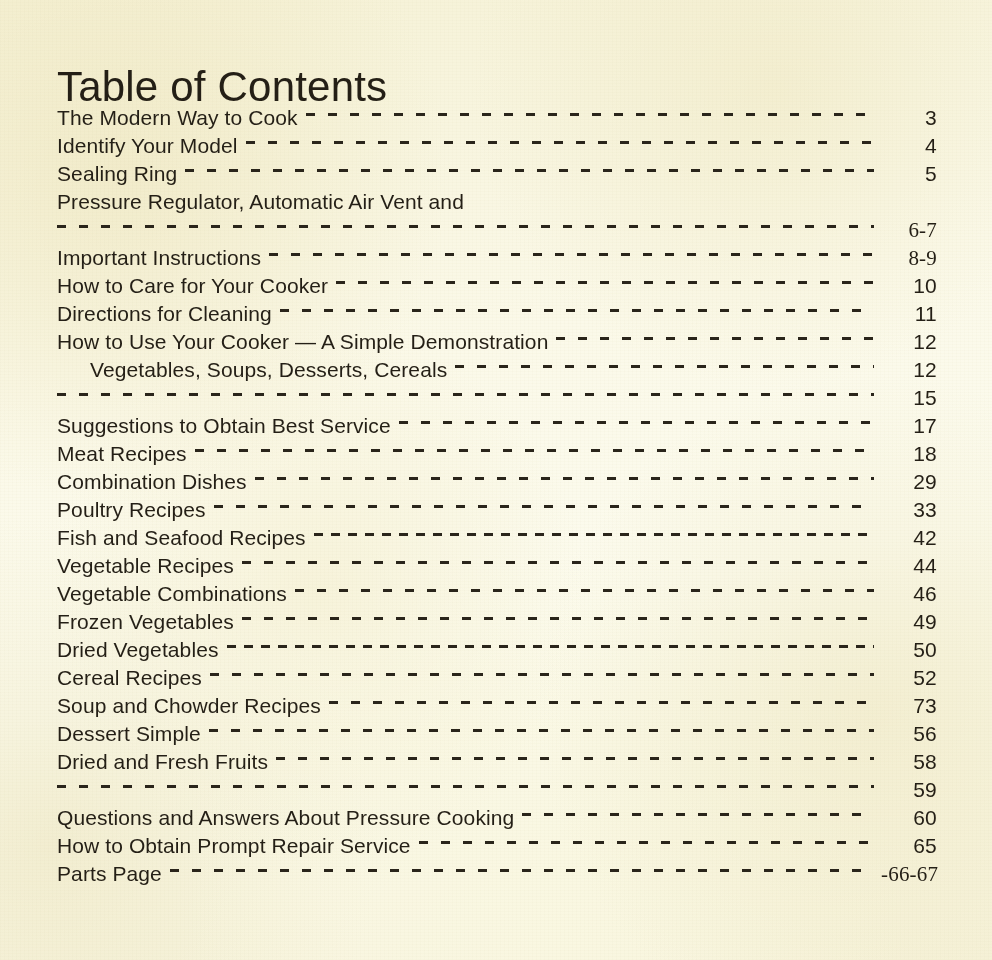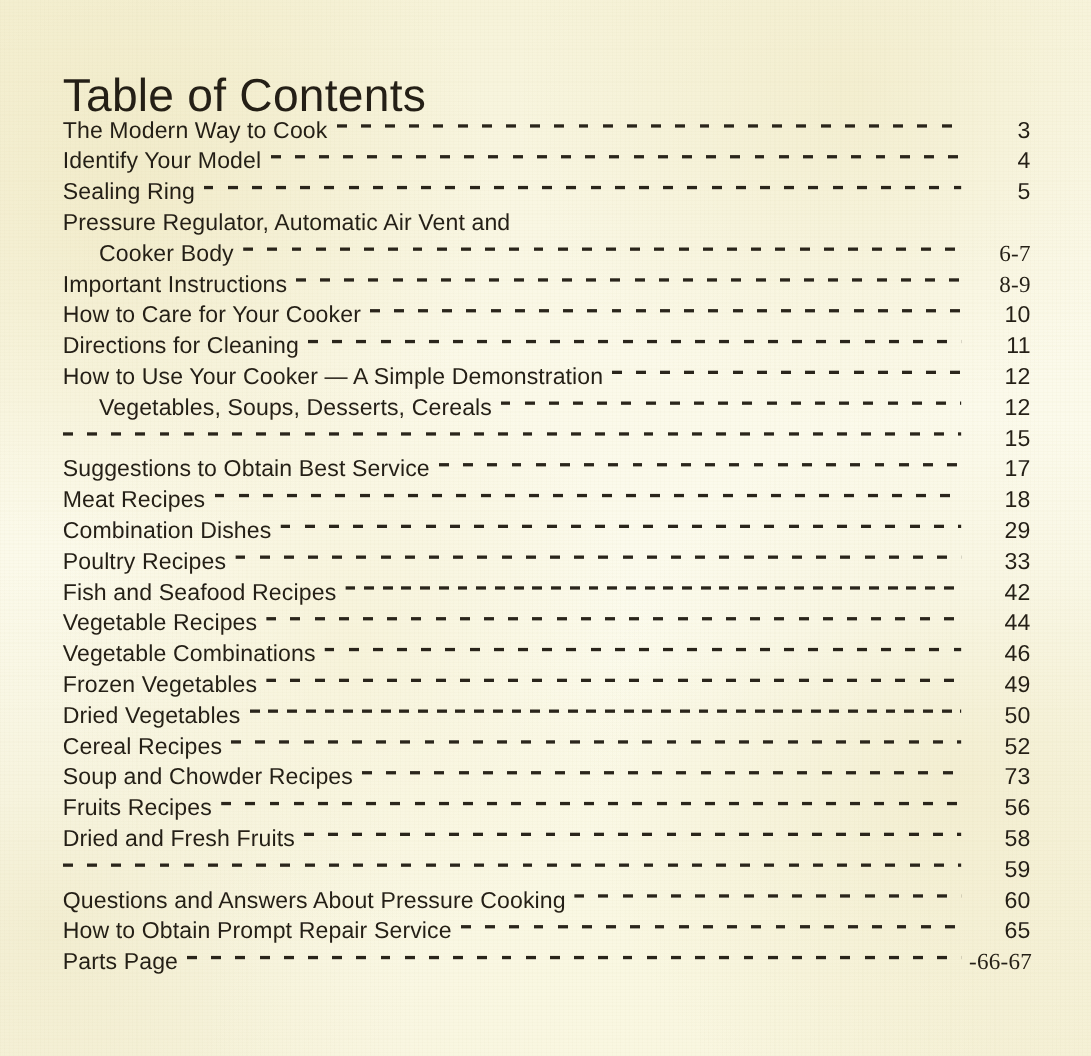--- a/index.html
+++ b/index.html
@@ -148,21 +148,20 @@
           <span class="toc-label">Sealing Ring</span>
           <span class="toc-leader"></span>
           <span class="toc-page">5</span>
         </div>
         <div class="toc-row">
           <span class="toc-label">Pressure Regulator, Automatic Air Vent and</span>
           <span class="toc-leader none"></span>
           <span class="toc-page"></span>
         </div>
         <div class="toc-row indent-1">
-          <span class="toc-label">Cooker Body</span>
           <span class="toc-leader"></span>
           <span class="toc-page wide">6-7</span>
         </div>
         <div class="toc-row">
           <span class="toc-label">Important Instructions</span>
           <span class="toc-leader"></span>
           <span class="toc-page wide">8-9</span>
         </div>
         <div class="toc-row">
           <span class="toc-label">How to Care for Your Cooker</span>
@@ -237,21 +236,21 @@
           <span class="toc-label">Cereal Recipes</span>
           <span class="toc-leader"></span>
           <span class="toc-page">52</span>
         </div>
         <div class="toc-row">
           <span class="toc-label">Soup and Chowder Recipes</span>
           <span class="toc-leader"></span>
           <span class="toc-page">73</span>
         </div>
         <div class="toc-row">
-          <span class="toc-label">Fruits Recipes</span>
+          <span class="toc-label">Dessert Simple</span>
           <span class="toc-leader"></span>
           <span class="toc-page">56</span>
         </div>
         <div class="toc-row">
           <span class="toc-label">Dried and Fresh Fruits</span>
           <span class="toc-leader"></span>
           <span class="toc-page">58</span>
         </div>
         <div class="toc-row">
           <span class="toc-leader"></span>

